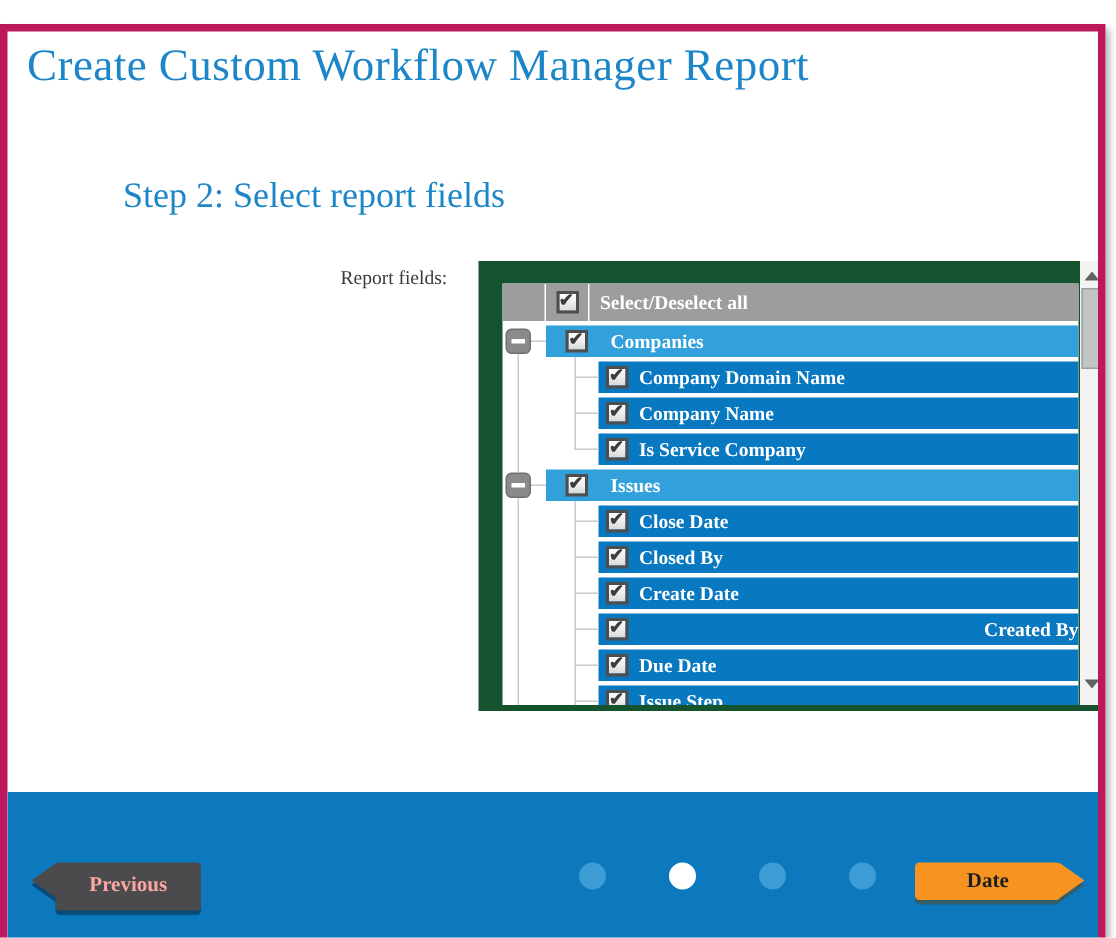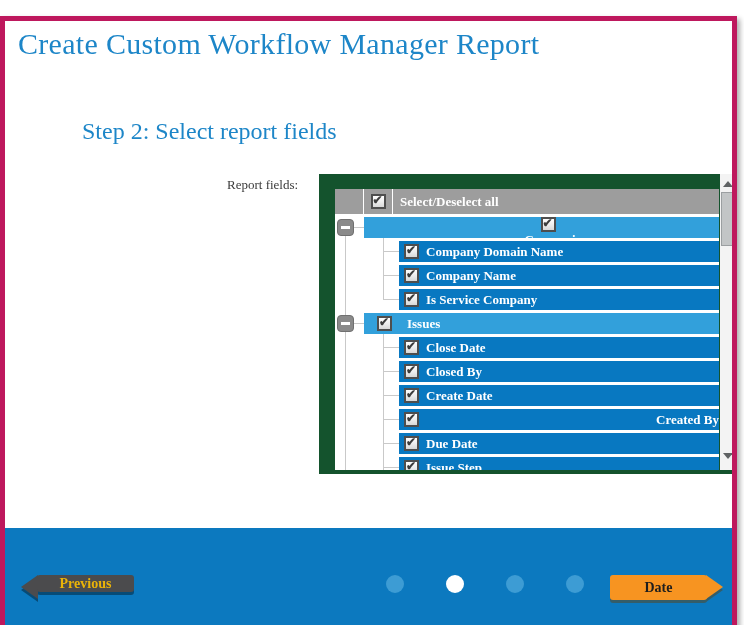--- a/index.html
+++ b/index.html
@@ -55,22 +55,22 @@
               background:#c2c5c6; border:1px solid #9b9fa1; }
 
   
   .footer { position:absolute; left:0; top:507px; width:735px; height:112px; background:#0c79bf; }
 
   .btn { position:absolute; top:47px; height:25px; cursor:pointer; }
   .btn-prev { left:16px;  width:113px; filter:drop-shadow(0 3px 0 rgba(0,0,0,.38)); }
   .btn-next { left:605px; width:110px; filter:drop-shadow(0 3px 0 rgba(102,60,0,.45)); }
   .tip-left  { position:absolute; left:0; top:0; width:0; height:0;
                border-top:12.5px solid transparent; border-bottom:12.5px solid transparent; border-right:17px solid #4b4b4d; }
-  .body-prev { position:absolute; left:16px; top:0; width:97px; height:17px; background:#4b4b4d; border-radius:3px;
-               display:flex; align-items:center; justify-content:center; color:#eab308; font-size:14px; font-weight:600; }
+  .body-prev { position:absolute; left:16px; top:0; width:97px; height:32px; background:#4b4b4d; border-radius:3px;
+               display:flex; align-items:center; justify-content:center; color:#fca5a5; font-size:14px; font-weight:600; }
   .body-next { position:absolute; left:0; top:0; width:97px; height:25px; background:#f79421; border-radius:3px;
                display:flex; align-items:center; justify-content:center; color:#1e1e1e; font-size:14px; font-weight:600; }
   .tip-right { position:absolute; left:96px; top:0; width:0; height:0;
                border-top:12.5px solid transparent; border-bottom:12.5px solid transparent; border-left:17px solid #f79421; }
 
   .dot { position:absolute; top:47px; width:18px; height:18px; border-radius:50%; background:#3d9cd4; }
   .dot.active { background:#ffffff; }
 </style>
 </head>
 <body>
@@ -83,21 +83,21 @@
 
   <div class="panel">
     <div class="grid">
       <div class="hcell hc1"></div>
       <div class="hcell hc2">
         <span class="cb checked"></span>
       </div>
       <div class="hcell hc3">
         <span class="lbl">Select/Deselect all</span>
       </div>
-    <div class="bar parent" style="top: 28px; flex-direction: column;">
+    <div class="bar parent" style="top: 28px;">
           <span class="cb checked"></span>
           <span class="lbl">Companies</span>
         </div>
         <div class="expander" style="top: 30px;">
           <span class="minus"></span>
         </div>
         <div class="tline" style="left: 19px; top: 38px; width: 10px; height: 1px;"></div>
         <div class="bar child" style="top: 52px; align-items: center;">
           <span class="cb checked"></span>
           <span class="lbl">Company Domain Name</span>

